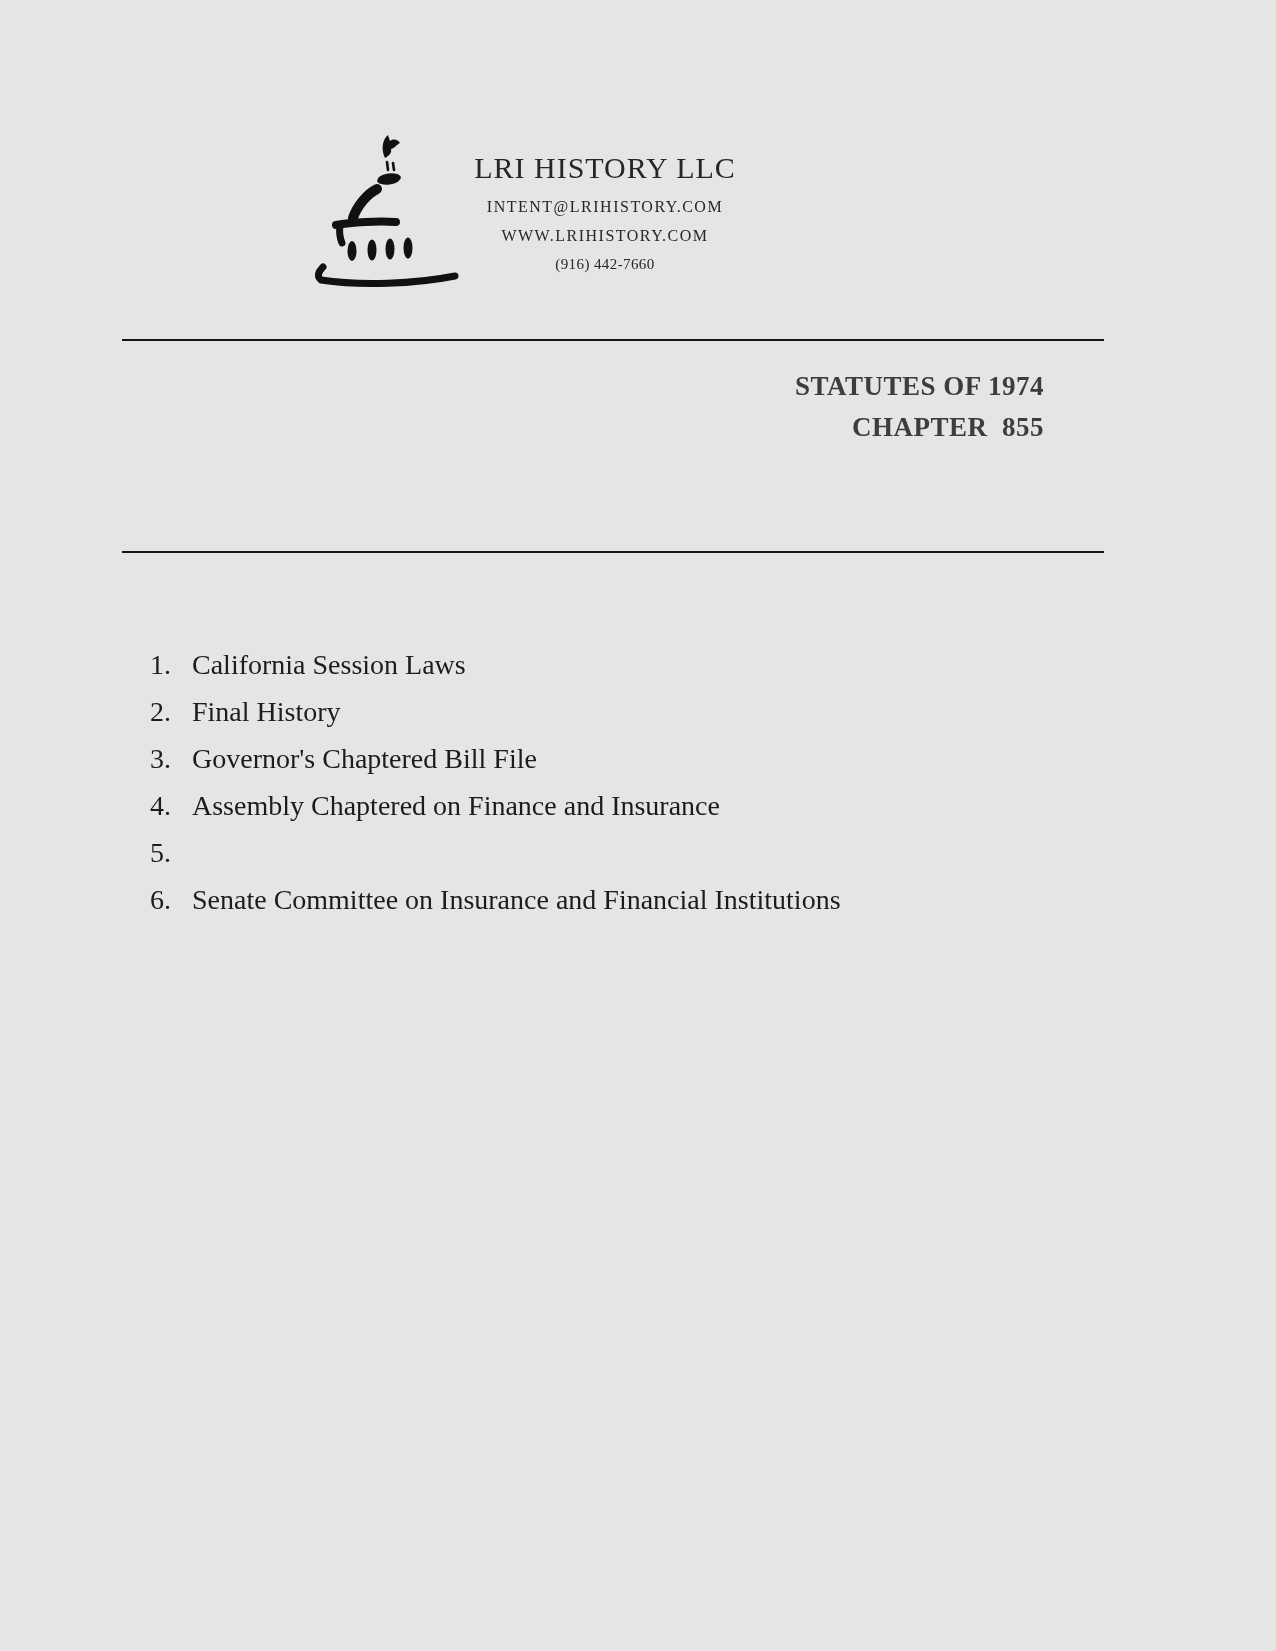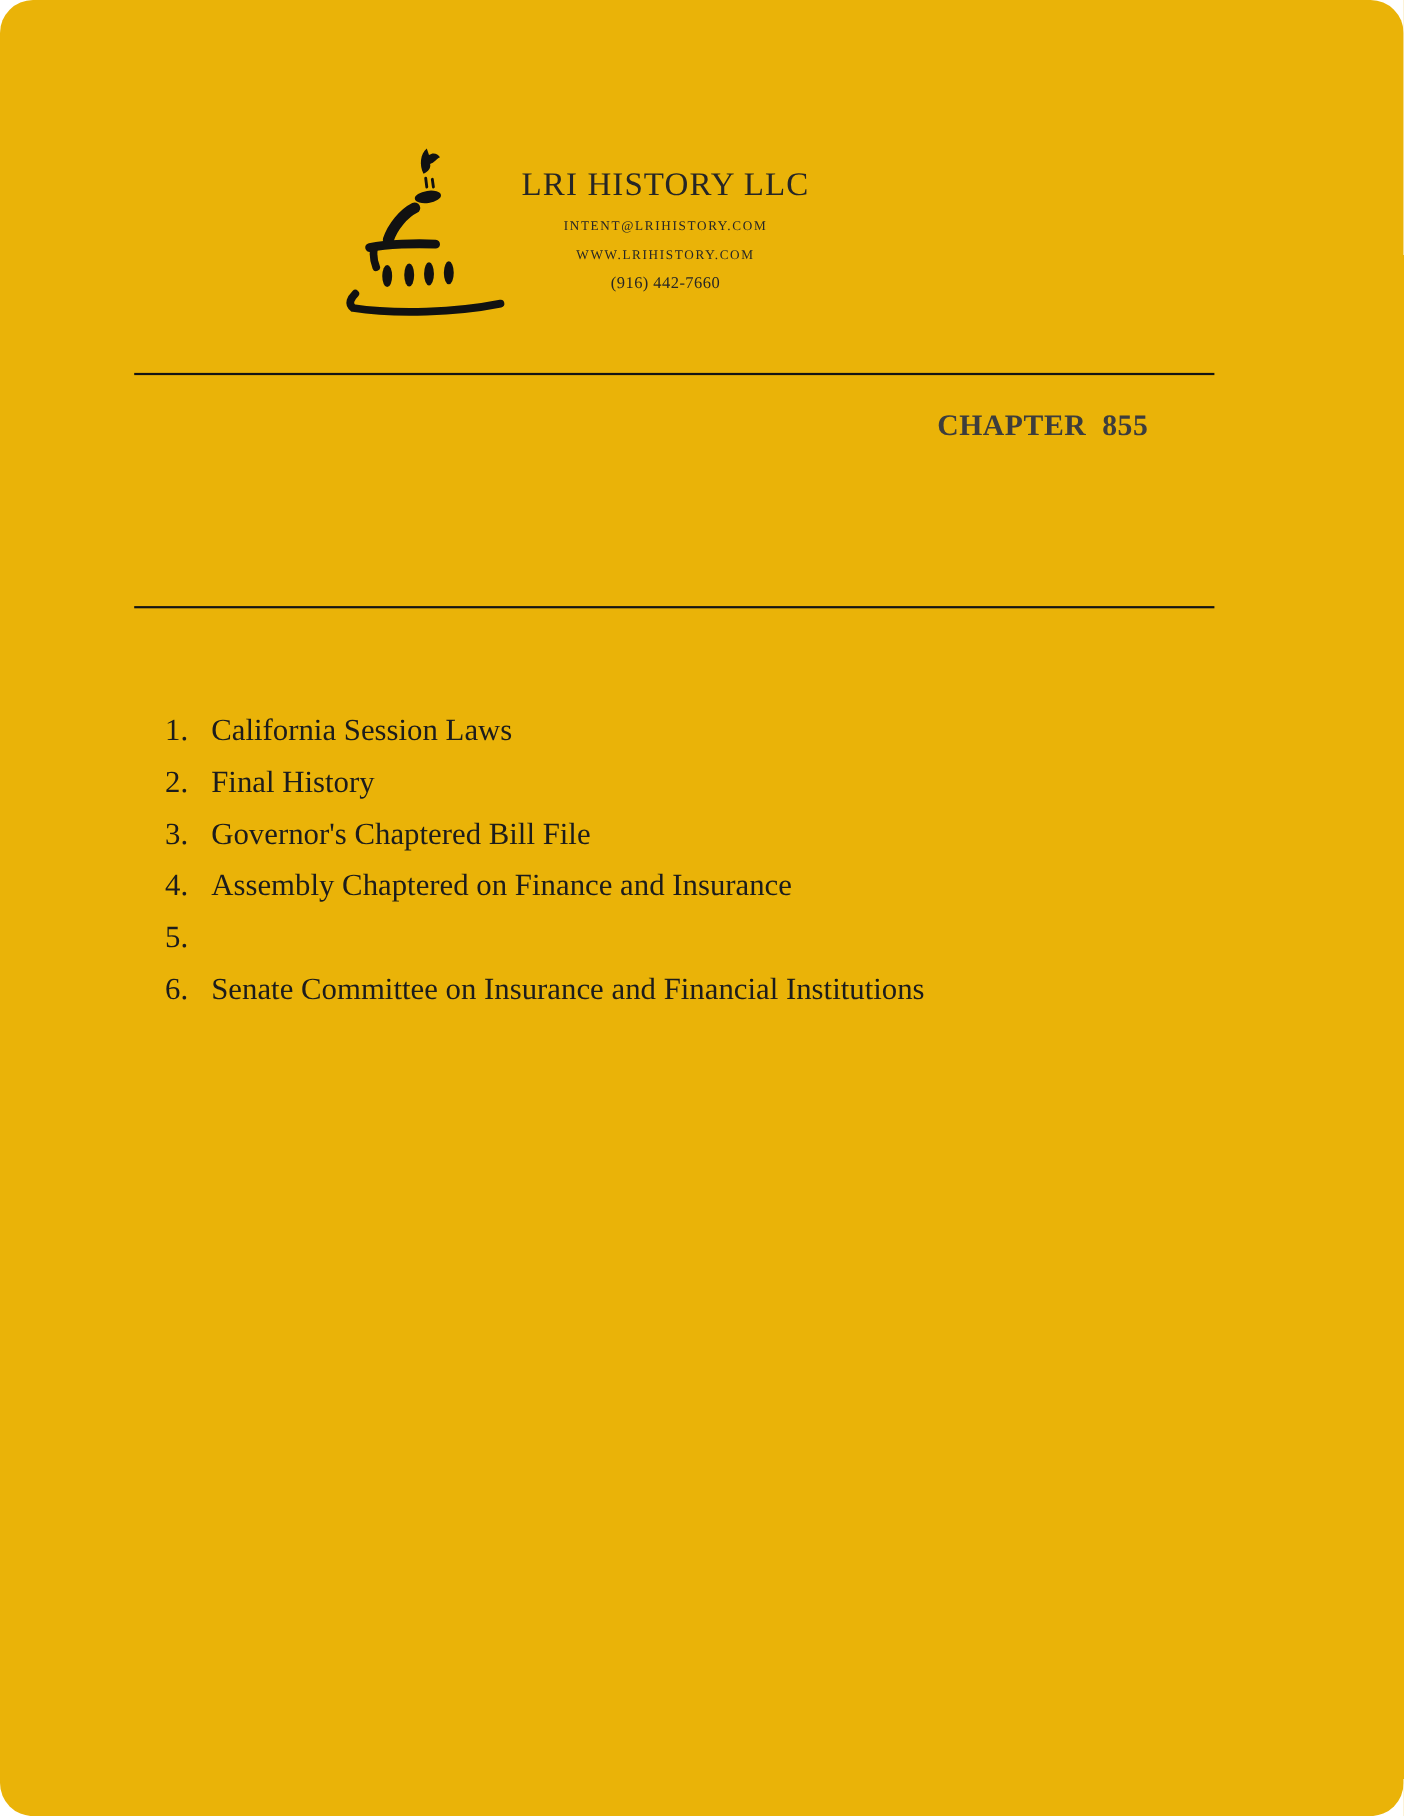--- a/index.html
+++ b/index.html
@@ -4,25 +4,24 @@
 <style>
   html, body {
     margin: 0;
     padding: 0;
     background: #ffffff;
   }
   .page {
     position: relative;
     width: 1276px;
     height: 1651px;
-    background: #eab308;
+    background: #e5e5e5;
     font-family: "Liberation Serif", serif;
     color: #1a1a1a;
     overflow: hidden;
-    border-radius: 30px;
   }
 
   
   .logo {
     position: absolute;
     left: 290px;
     top: 125px;
     width: 180px;
     height: 165px;
   }
@@ -34,21 +33,21 @@
     text-align: center;
     color: #262626;
   }
   .company {
     font-size: 30px;
     letter-spacing: 1px;
     margin-bottom: 13px;
     white-space: nowrap;
   }
   .contact {
-    font-size: 12px;
+    font-size: 16px;
     letter-spacing: 1.5px;
     margin-bottom: 11px;
     white-space: nowrap;
   }
   .contact.phone {
     font-size: 15px;
     letter-spacing: 0.4px;
   }
 
   
@@ -137,20 +136,21 @@
   <div class="letterhead-text">
     <div class="company">LRI HISTORY LLC</div>
     <div class="contact">INTENT@LRIHISTORY.COM</div>
     <div class="contact">WWW.LRIHISTORY.COM</div>
     <div class="contact phone">(916) 442-7660</div>
   </div>
 
   <div class="rule rule-top"></div>
 
   <div class="title-block">
+    <div class="title-line">STATUTES OF 1974</div>
     <div class="title-line">CHAPTER  855</div>
   </div>
 
   <div class="rule rule-bottom"></div>
 
 
   <div class="toc-list">
     <div class="toc-item">
       <span class="toc-num">1.</span>
       <span class="toc-label">California Session Laws</span>

